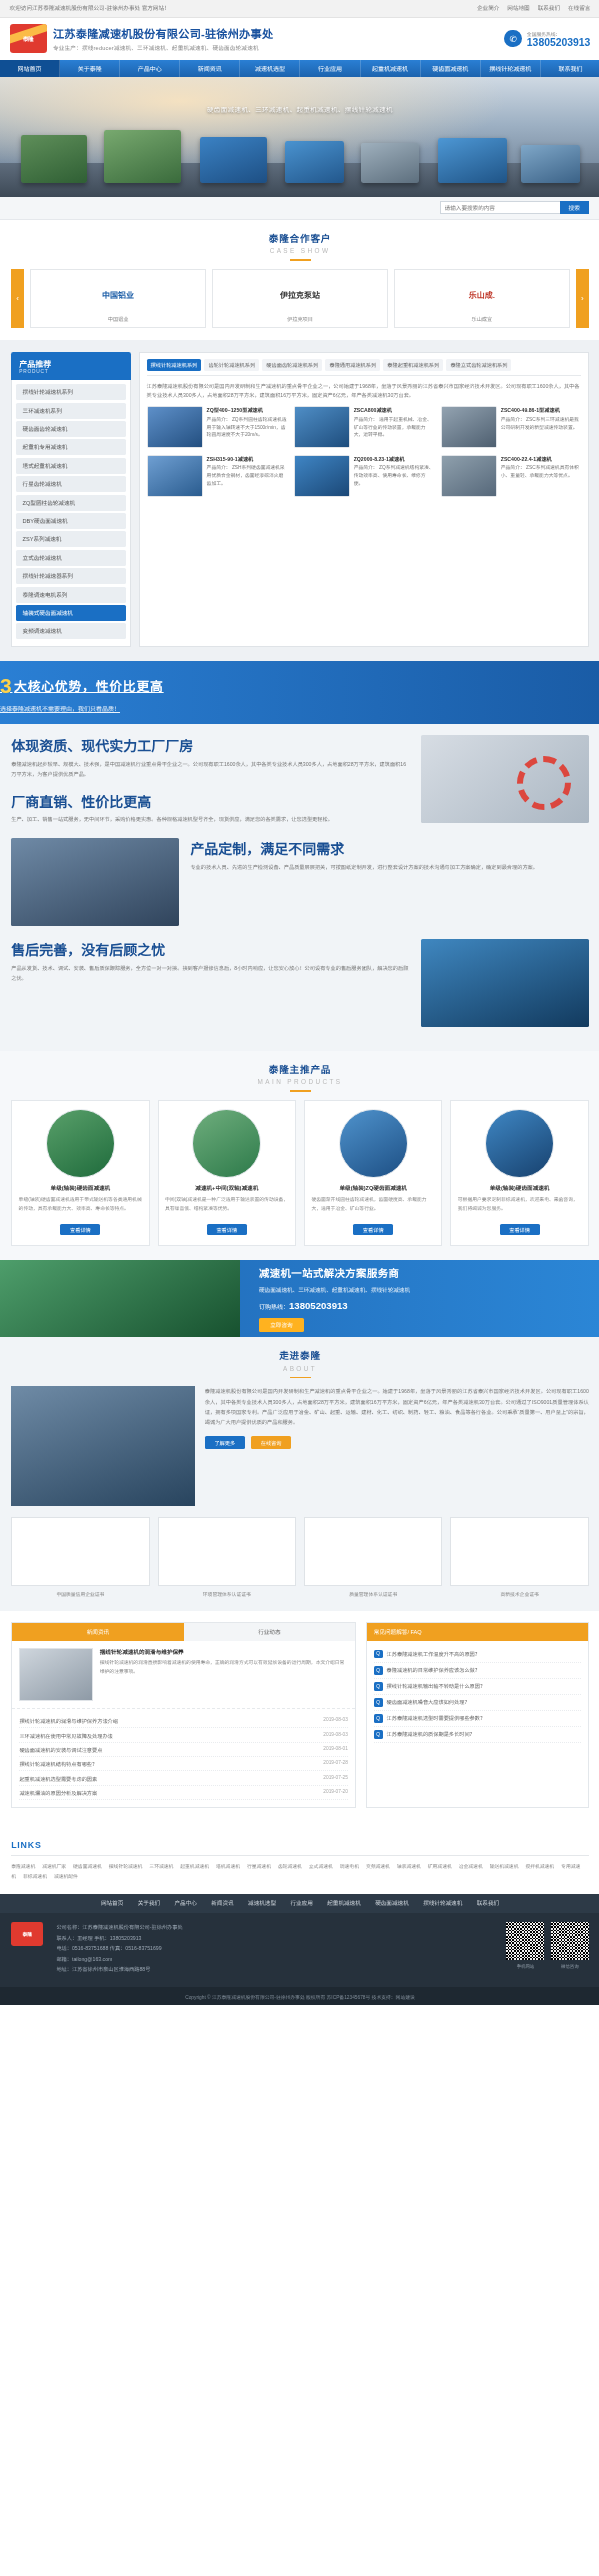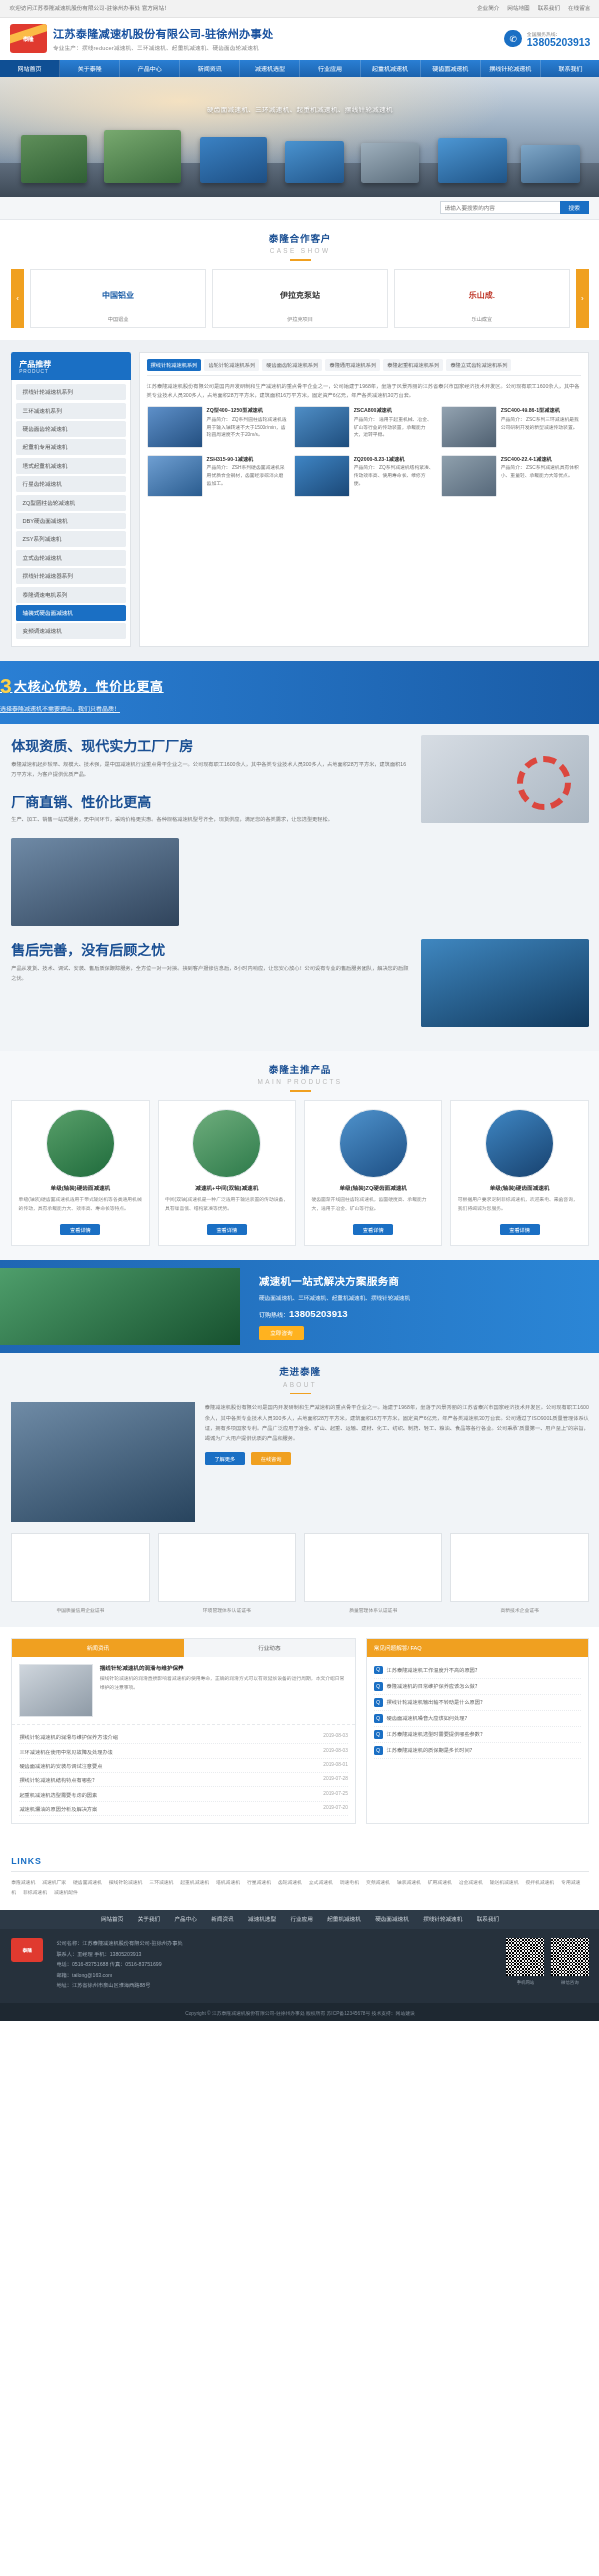--- a/index.html
+++ b/index.html
@@ -249,21 +249,21 @@
   .mc4 { background: linear-gradient(150deg,#3f87c4,#17416e); }
   .mp-name { font-size: 5.6px; font-weight: bold; color: #333; }
   .mp-desc { font-size: 4.8px; color: #888; line-height: 1.8; margin: 4px 0 6.4px; text-align: left; }
   .mp-btn {
     display: inline-block; font-size: 5.2px; color: #fff; background: #1a6fc4;
     padding: 2.4px 9.6px; border-radius: 1.6px; cursor: pointer;
   }
 
   
   .cta {
-    height: 93px; background: linear-gradient(90deg,#1f66b3,#2b86d6);
+    height: 77px; background: linear-gradient(90deg,#1f66b3,#2b86d6);
     display: flex; align-items: center; position: relative; overflow: hidden;
   }
   .cta .left-img {
     width: 240px; height: 77px; flex: none;
     background: linear-gradient(150deg,#4e9e6b,#17512f);
   }
   .cta .right {
     flex: 1; color: #fff; padding-left: 19px;
   }
   .cta .c1 { font-size: 10.4px; font-weight: bold; letter-spacing: 0.4px; }
@@ -543,20 +543,24 @@
     <div class="adv-txt">
       <div class="adv-title">体现资质、现代实力工厂厂房</div>
       <div class="adv-p">泰隆减速机起步较早、规模大、技术强，是中国减速机行业重点骨干企业之一。公司现有职工1600余人，其中各类专业技术人员300多人，占地面积28万平方米，建筑面积16万平方米，为客户提供优质产品。</div>
       <div class="adv-title" style="margin-top:11.2px">厂商直销、性价比更高</div>
       <div class="adv-p">生产、加工、销售一站式服务，无中间环节，采购价格更实惠。各种规格减速机型号齐全，现货供应，满足您的各类需求，让您选型更轻松。</div>
     </div>
     <div class="adv-pic pic-gear"></div>
   </div>
   <div class="adv-row">
     <div class="adv-pic pic-factory"></div>
+    <div class="adv-txt">
+      <div class="adv-title">产品定制，满足不同需求</div>
+      <div class="adv-p">专业的技术人员、先进的生产检测设备、产品质量层层把关，可按图纸定制开发，进行整套设计方案的技术沟通与加工方案确定，确定到最合理的方案。</div>
+    </div>
   </div>
   <div class="adv-row">
     <div class="adv-txt">
       <div class="adv-title">售后完善，没有后顾之忧</div>
       <div class="adv-p">产品从发货、技术、调试、安装、售后质保跟踪服务，全方位一对一对接。接到客户报修信息后，8小时内响应，让您安心放心！公司设有专业的售后服务团队，解决您的后顾之忧。</div>
     </div>
     <div class="adv-pic pic-service"></div>
   </div>
 </div>
 

